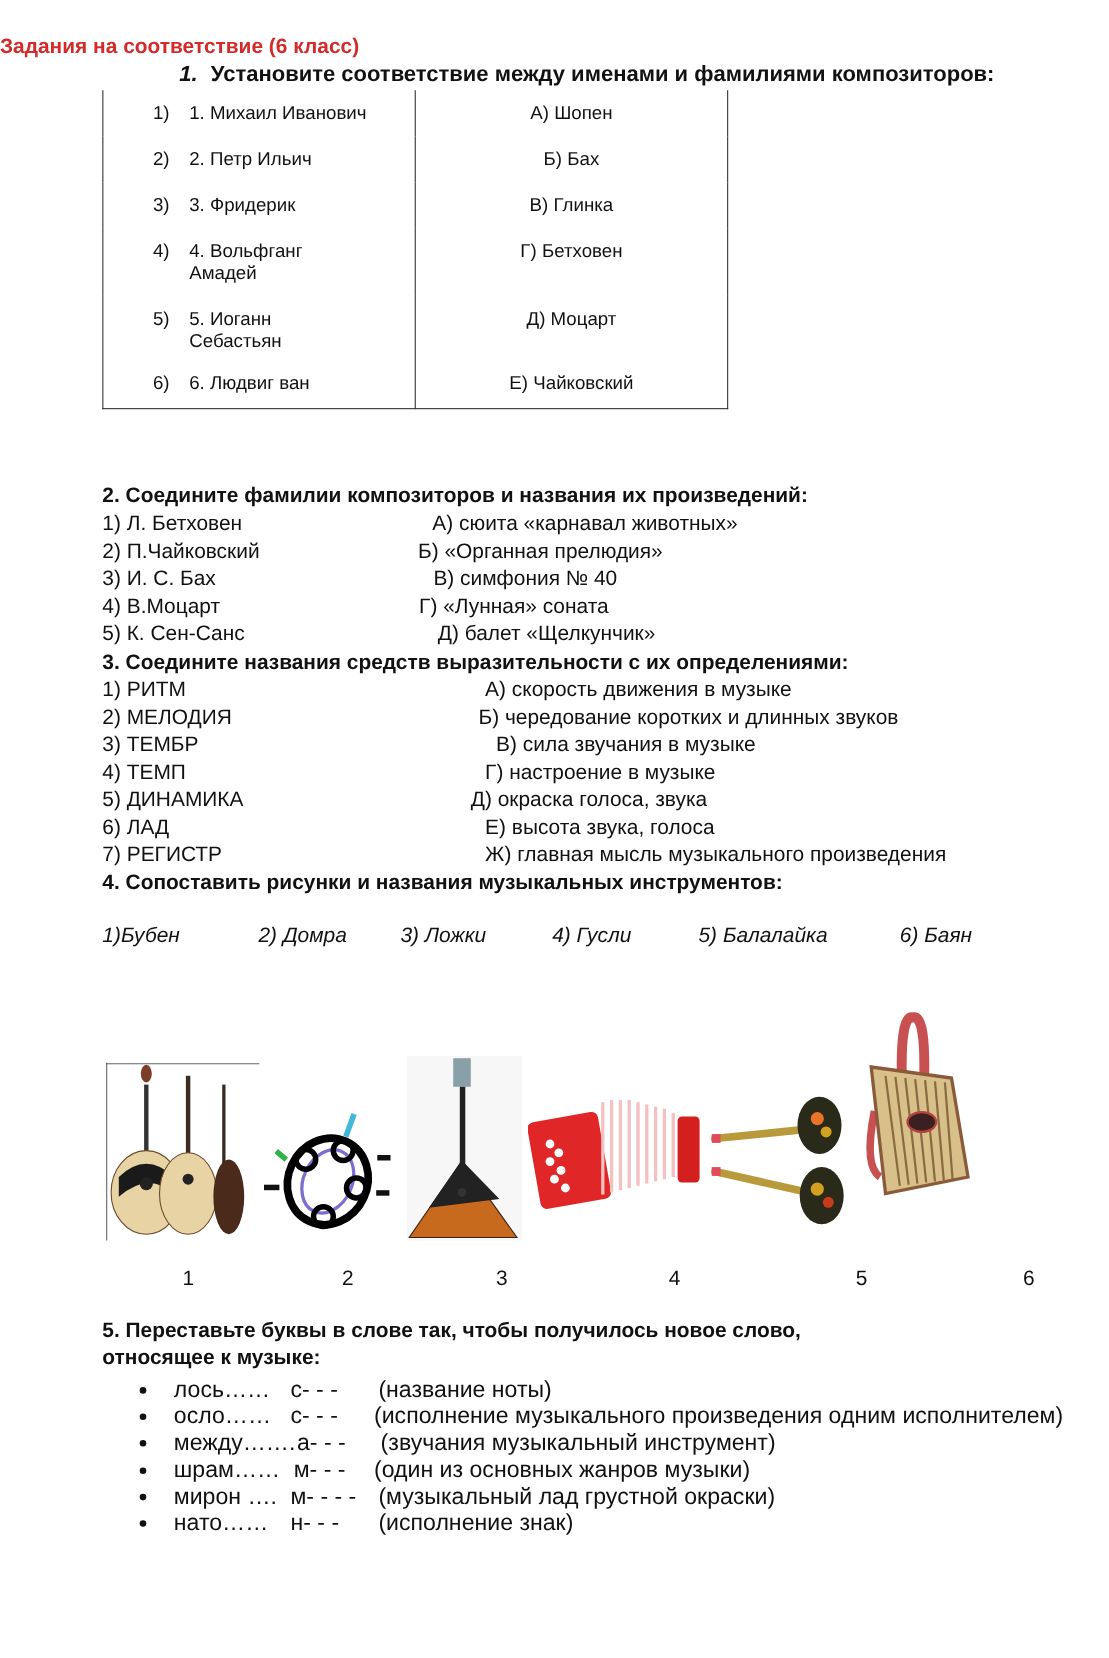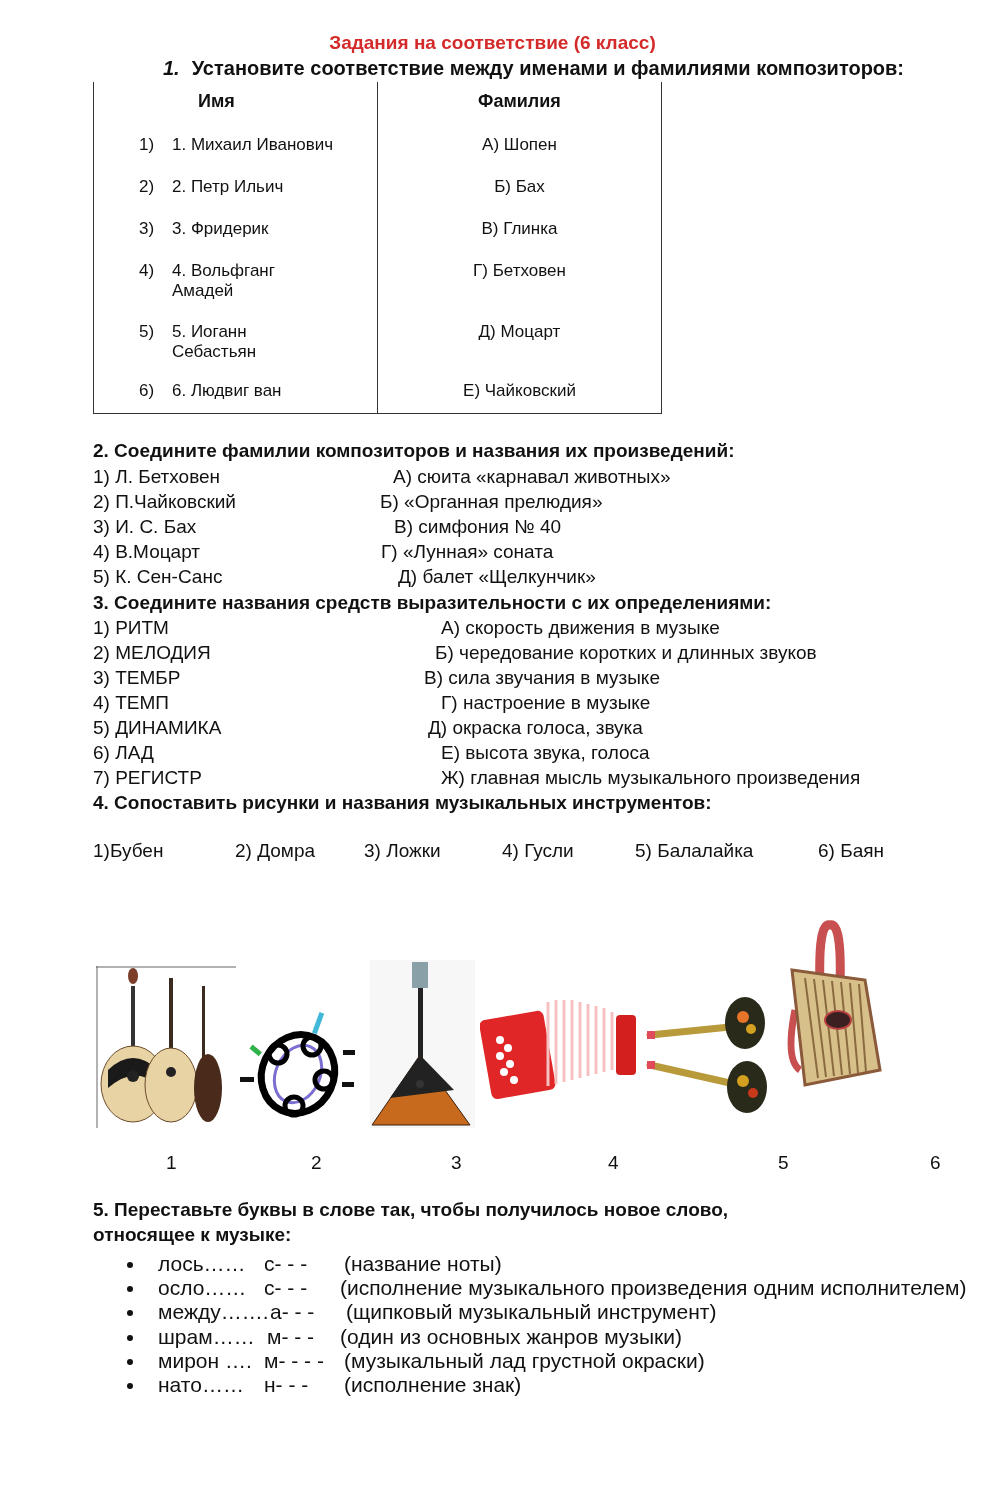--- a/index.html
+++ b/index.html
@@ -1,54 +1,46 @@
 <!DOCTYPE html>
 <html><head>
 <meta charset="utf-8">
 <style>
   html, body { margin:0; padding:0; background:#ffffff; }
   body { width:1008px; height:1507px; position:relative; overflow:hidden;
          font-family:"Liberation Sans", sans-serif; color:#111; }
   .abs { position:absolute; white-space:nowrap; }
-  .title { left:0; width:985px; top:32px; text-align:center; color:#d42a2a; font-size:19px; font-weight:bold; }
+  .title { left:0; width:985px; top:32px; color:#d42a2a; font-size:19px; font-weight:bold; }
   .q1 { left:127px; top:57px; font-size:20px; font-weight:bold;margin-left:36px; }
   .q1 .num { font-style:italic; margin-right:12px; }
   table.comp { position:absolute; left:93px; top:82px; border-collapse:collapse; font-size:17px; }
   table.comp td { padding:0; vertical-align:top; }
   table.comp td.c1 { width:283px; border-left:1px solid #333; border-right:1px solid #333; }
   table.comp td.c2 { width:283px; border-right:1px solid #333; text-align:center; }
   table.comp tr.last td { border-bottom:1px solid #333; }
   .hdr { font-weight:bold; font-size:18px; }
   .rowi { display:flex; padding-left:45px; }
   .rowi .idx { width:33px; flex:none; }
   .sec { font-size:19px; font-weight:bold; }
   .ln { font-size:19px; }
-  .inst { font-size:19px; }
+  .inst { font-size:19px; font-style:italic; }
   .num-lbl { font-size:19px; }
   .b-list { font-size:21px; }
   .bullet { display:inline-block; width:6px; height:6px; border-radius:50%; background:#111; vertical-align:middle; }
   svg { position:absolute; }
 </style>
 </head>
 <body>
 
 <div class="abs title">Задания на соответствие (6 класс)</div>
 
 <div class="abs q1"><span class="num">1.</span><span>Установите соответствие между именами и фамилиями композиторов:</span></div>
 
 <table class="comp">
   <tbody>
-      <tr style="height:42px">
-    <td class="c1">
-          <div class="hdr" style="padding:9px 0 0 104px">Имя</div>
-        </td>
-    <td class="c2">
-          <div class="hdr" style="padding-top:9px">Фамилия</div>
-        </td>
-  </tr>
   <tr style="height:42px">
     <td class="c1">
           <div class="rowi" style="padding-top:11px">
             <span class="idx">1)</span>
             <span>1. Михаил Иванович</span>
           </div>
         </td>
     <td class="c2">
           <div style="padding-top:11px">А) Шопен</div>
         </td>
@@ -126,21 +118,21 @@
 <div class="abs sec" style="left:93px;top:592px">3. Соедините названия средств выразительности с их определениями:</div>
 <div class="abs ln" style="left:93px;top:617px">1) РИТМ</div>
 <div class="abs ln" style="left:93px;top:642px">2) МЕЛОДИЯ</div>
 <div class="abs ln" style="left:93px;top:667px">3) ТЕМБР</div>
 <div class="abs ln" style="left:93px;top:692px">4) ТЕМП</div>
 <div class="abs ln" style="left:93px;top:717px">5) ДИНАМИКА</div>
 <div class="abs ln" style="left:93px;top:742px">6) ЛАД</div>
 <div class="abs ln" style="left:93px;top:767px">7) РЕГИСТР</div>
 <div class="abs ln" style="left:441px;top:617px">А) скорость движения в музыке</div>
 <div class="abs ln" style="left:435px;top:642px">Б) чередование коротких и длинных звуков</div>
-<div class="abs ln" style="left:424px;top:667px">В) сила звучания в музыке</div>
+<div class="abs ln" style="left:451px;top:667px">В) сила звучания в музыке</div>
 <div class="abs ln" style="left:441px;top:692px">Г) настроение в музыке</div>
 <div class="abs ln" style="left:428px;top:717px">Д) окраска голоса, звука</div>
 <div class="abs ln" style="left:441px;top:742px">Е) высота звука, голоса</div>
 <div class="abs ln" style="left:441px;top:767px">Ж) главная мысль музыкального произведения</div>
 
 <div class="abs sec" style="left:93px;top:792px">4. Сопоставить рисунки и названия музыкальных инструментов:</div>
 <div class="abs inst" style="left:93px;top:840px">1)Бубен</div>
 <div class="abs inst" style="left:235px;top:840px">2) Домра</div>
 <div class="abs inst" style="left:364px;top:840px">3) Ложки</div>
 <div class="abs inst" style="left:502px;top:840px">4) Гусли</div>
@@ -254,21 +246,21 @@
 <div class="abs b-list" style="left:344px;top:1252px">(название ноты)</div>
 
 <div class="abs b-list" style="left:127px;top:1276px"><span class="bullet"></span></div>
 <div class="abs b-list" style="left:158px;top:1276px">осло……</div>
 <div class="abs b-list" style="left:264px;top:1276px">с- - -</div>
 <div class="abs b-list" style="left:340px;top:1276px">(исполнение музыкального произведения одним исполнителем)</div>
 
 <div class="abs b-list" style="left:127px;top:1300px"><span class="bullet"></span></div>
 <div class="abs b-list" style="left:158px;top:1300px">между…….</div>
 <div class="abs b-list" style="left:270px;top:1300px">а- - -</div>
-<div class="abs b-list" style="left:346px;top:1300px">(щипковый музыкальный инструмент)</div>
+<div class="abs b-list" style="left:346px;top:1300px">(звучания музыкальный инструмент)</div>
 
 <div class="abs b-list" style="left:127px;top:1325px"><span class="bullet"></span></div>
 <div class="abs b-list" style="left:158px;top:1325px">шрам……</div>
 <div class="abs b-list" style="left:267px;top:1325px">м- - -</div>
 <div class="abs b-list" style="left:340px;top:1325px">(один из основных жанров музыки)</div>
 
 <div class="abs b-list" style="left:127px;top:1349px"><span class="bullet"></span></div>
 <div class="abs b-list" style="left:158px;top:1349px">мирон ….</div>
 <div class="abs b-list" style="left:264px;top:1349px">м- - - -</div>
 <div class="abs b-list" style="left:344px;top:1349px">(музыкальный лад грустной окраски)</div>

